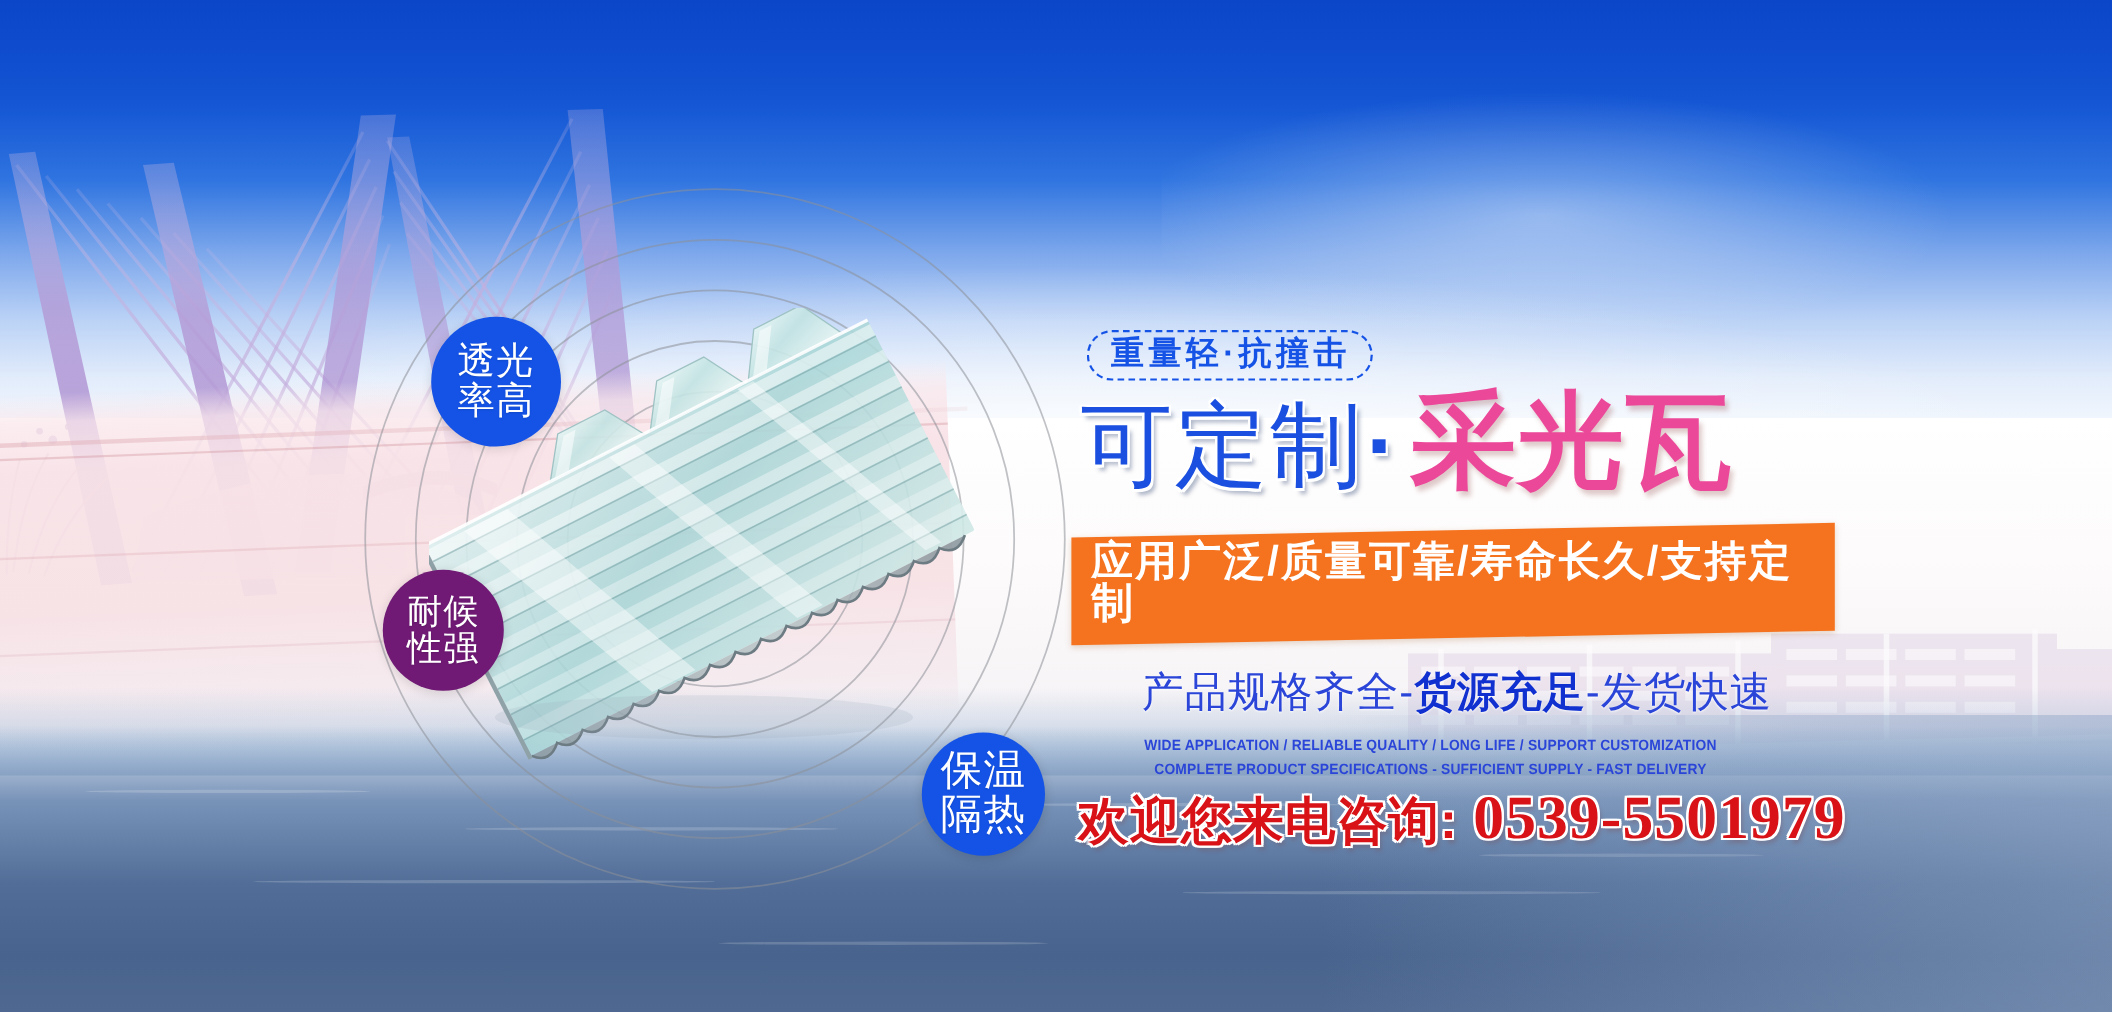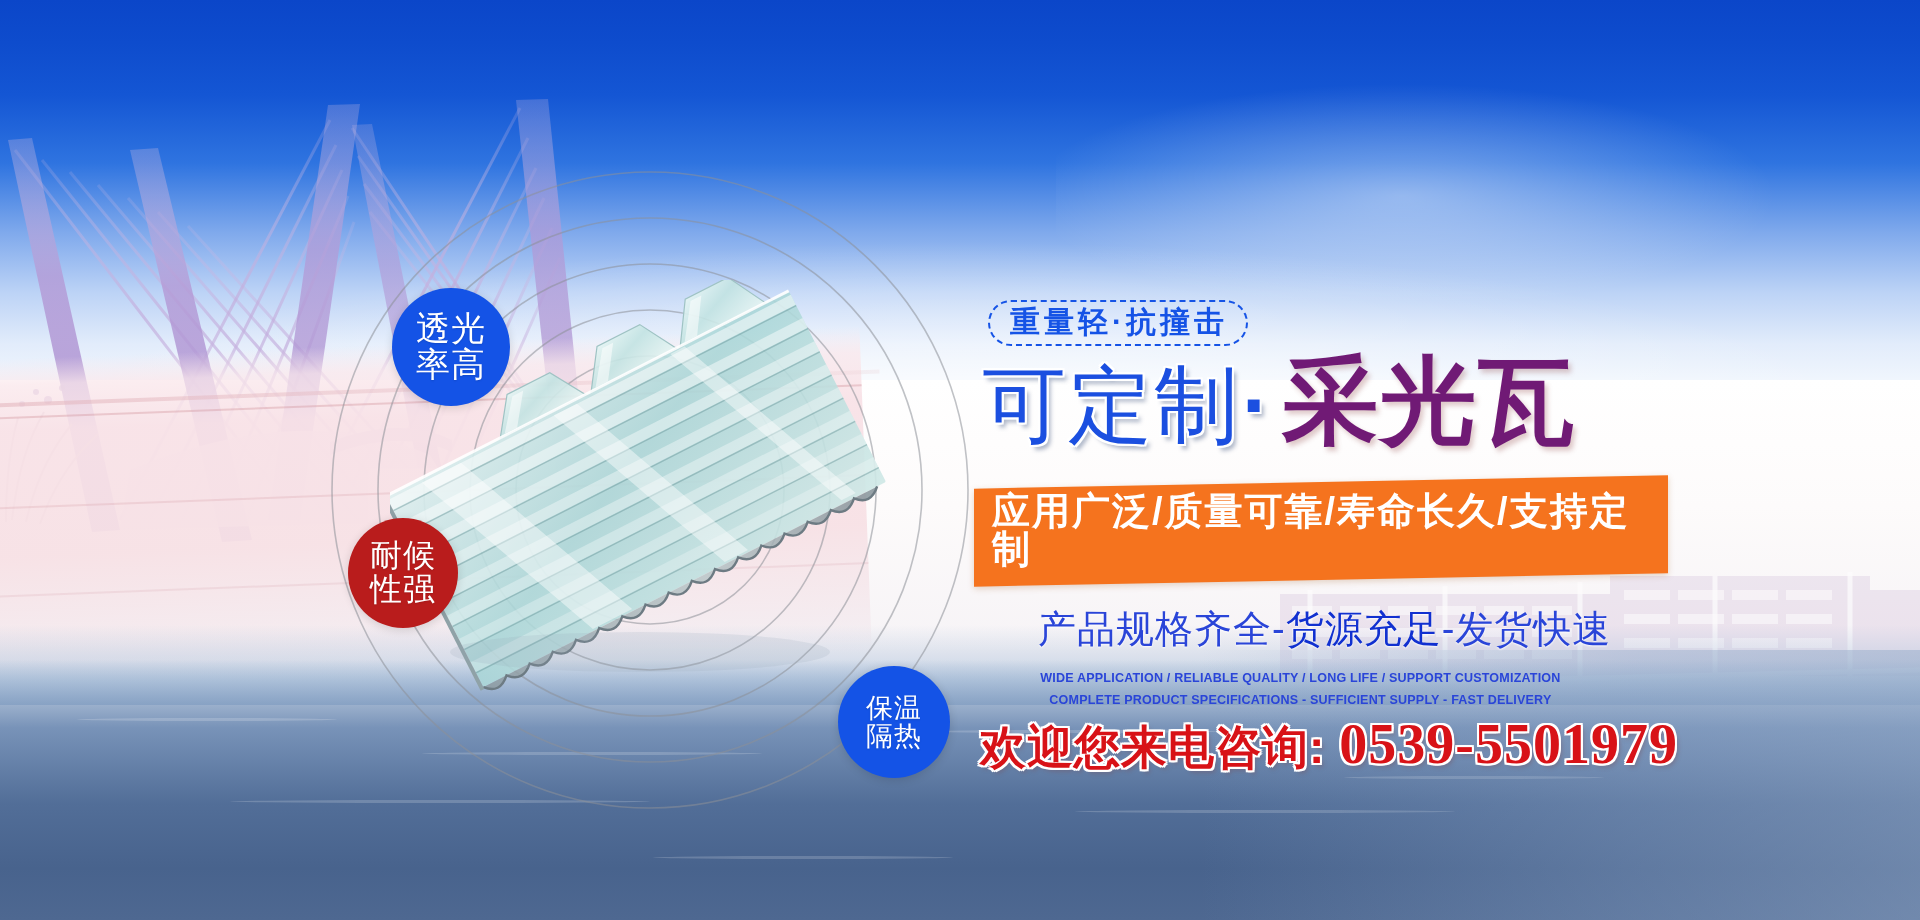--- a/index.html
+++ b/index.html
@@ -176,21 +176,21 @@
   .headline .dot {
     font-size: 84px;
     font-weight: 900;
     color: #1b4fe0;
     padding: 0 2px;
     text-shadow: 2px 2px 0 #fff, 4px 5px 4px rgba(70,90,130,.45);
   }
   .headline .red {
     font-size: 96px;
     font-weight: 900;
-    color: #701a75;
+    color: #ec4899;
     letter-spacing: 2px;
     margin-left: 10px;
     font-family: "Liberation Serif", "DejaVu Serif", serif;
     text-shadow: 3px 4px 5px rgba(150,80,80,.30);
   }
 
   .orange-bar {
     position: relative;
     margin-top: 32px;
     margin-left: 6px;
@@ -209,21 +209,21 @@
 
   .subline {
     margin-top: 24px;
     margin-left: 70px;
     font-size: 38px;
     color: #2a45d8;
     letter-spacing: 1px;
     white-space: nowrap;
     text-shadow: 0 1px 2px rgba(255,255,255,.9);
   }
-  .subline b { font-weight: 400; color: #1130d0; text-align: center; }
+  .subline b { font-weight: 700; color: #1130d0; text-align: center; }
 
   .eng {
     margin-top: 12px;
     margin-left: 72px;
     width: 560px;
     text-align: center;
     color: #2a45d8;
     font-size: 13.5px;
     font-weight: 700;
     letter-spacing: .2px;
@@ -488,26 +488,26 @@
       <ellipse cx="250" cy="372" rx="190" ry="20" fill="#93a6b8" opacity="0.18"></ellipse>
     </svg>
   </div>
 
   <div class="badge" style="left:392px; top:288px; width:118px; height:118px; background:#1453e6; font-size:34px;">
     <span>透光</span>
     <span>率高</span>
   </div>
 
 
-  <div class="badge" style="left:348px; top:518px; width:110px; height:110px; background:#b91c1c; font-size:32px;">
+  <div class="badge" style="left:348px; top:518px; width:110px; height:110px; background:#701a75; font-size:32px;">
     <span>耐候</span>
     <span>性强</span>
   </div>
 
-  <div class="badge" style="left:838px; top:666px; width:112px; height:112px; background:#1453e6; font-size:27px;">
+  <div class="badge" style="left:838px; top:666px; width:112px; height:112px; background:#1453e6; font-size:38px;">
     <span>保温</span>
     <span>隔热</span>
   </div>
 
   <div class="copy">
 
     <div class="pill">重量轻·抗撞击</div>
 
     <div class="headline">
       <span class="blue">可定制</span><span class="dot">·</span><span class="red">采光瓦</span>

